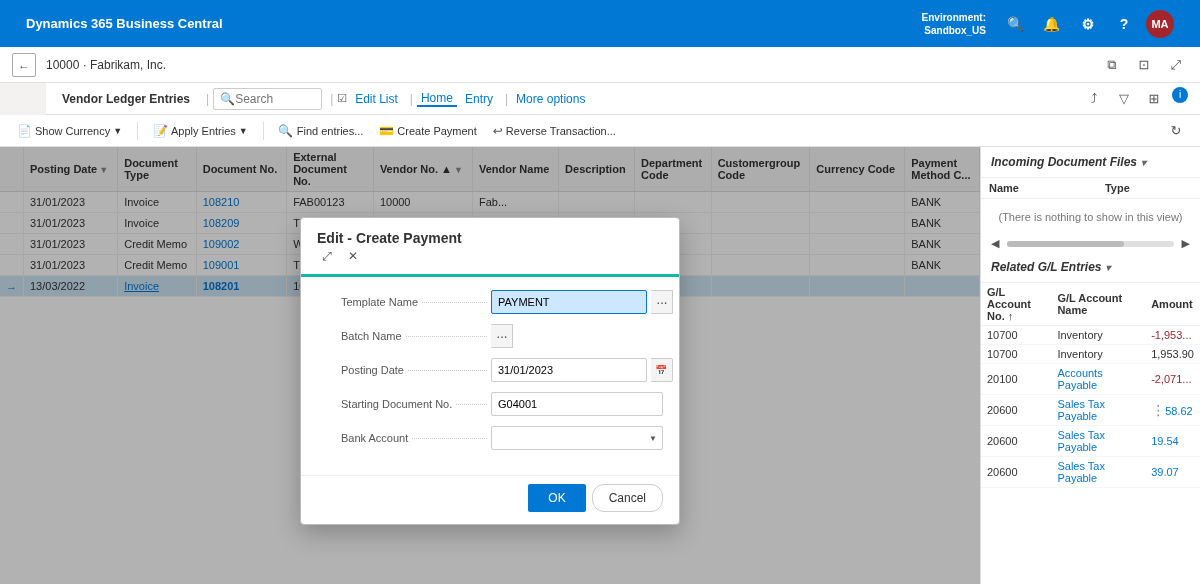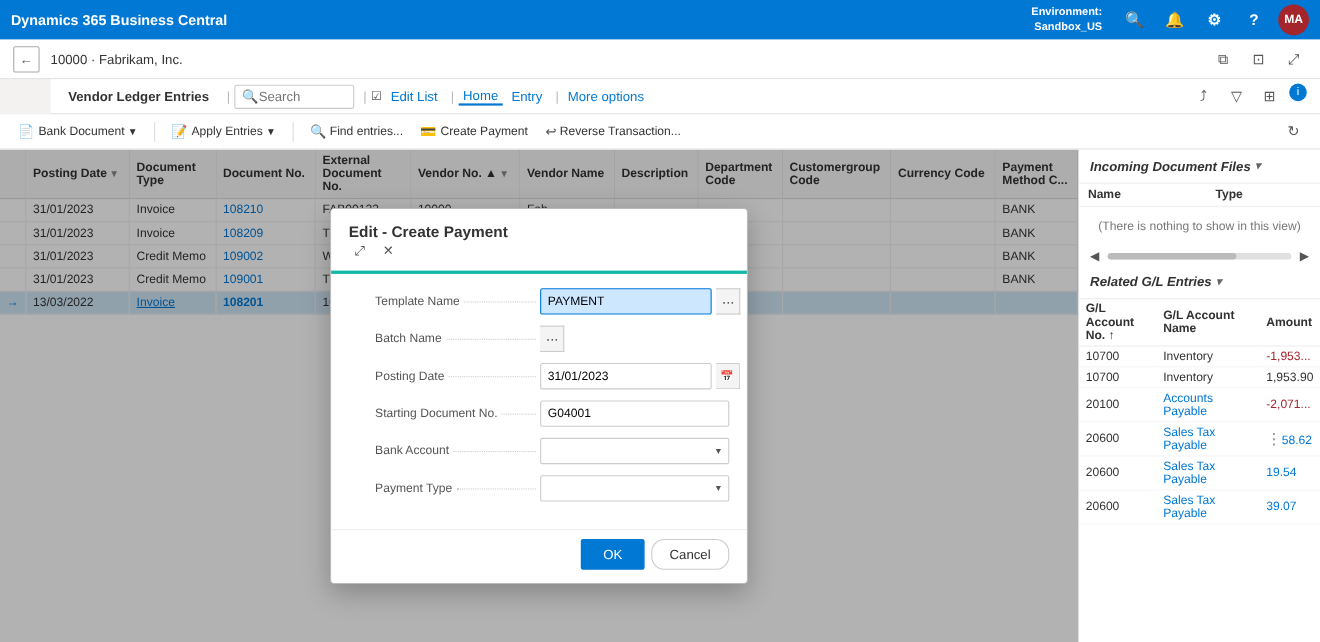--- a/index.html
+++ b/index.html
@@ -2,24 +2,24 @@
 <html><head>
   <meta charset="utf-8">
   <style>
     * { box-sizing: border-box; margin: 0; padding: 0; }
     body { font-family: 'Segoe UI', Arial, sans-serif; font-size: 12px; background: #f3f2f1; overflow: hidden; width: 1200px; height: 584px; }
 
     
     .top-nav {
       background: #1a1a2e;
       background: #0078d4;
-      height: 36px;
-      display: flex;
-      align-items: center;
-      padding: 0 10px;
+      height: 47px;
+      display: flex;
+      align-items: center;
+      padding: 0 26px;
       color: white;
       font-size: 13px;
       font-weight: 600;
     }
     .top-nav-title { flex: 1; }
     .top-nav-icons { display: flex; gap: 8px; align-items: center; font-size: 11px; }
     .top-nav-env { font-size: 10px; text-align: right; line-height: 1.3; margin-right: 8px; }
     .top-nav-icon-btn { width: 28px; height: 28px; display: flex; align-items: center; justify-content: center; cursor: pointer; border-radius: 2px; color: white; font-size: 14px; }
     .avatar { width: 28px; height: 28px; background: #a4262c; border-radius: 50%; display: flex; align-items: center; justify-content: center; font-size: 11px; font-weight: 700; color: white; }
 
@@ -373,21 +373,21 @@
     <div class="icon-btn-sm">⤴</div>
     <div class="icon-btn-sm">▽</div>
     <div class="icon-btn-sm">⊞</div>
     <div class="icon-btn-sm" style="background:#0078d4;color:white;border-radius:50%;width:16px;height:16px;font-size:10px;">i</div>
   </div>
 </div>
 
 <div class="action-bar">
   <div class="action-btn">
     <span class="icon">📄</span>
-    <span>Bank Document</span>
+    <span>Show Currency</span>
     <span style="font-size:9px;">▼</span>
   </div>
   <div class="action-separator"></div>
   <div class="action-btn">
     <span class="icon">📝</span>
     <span>Apply Entries</span>
     <span style="font-size:9px;">▼</span>
   </div>
   <div class="action-separator"></div>
   <div class="action-btn">
@@ -561,31 +561,20 @@
               <span>Bank Account</span>
               <span class="form-label-dots"></span>
             </div>
             <div class="form-select-wrap">
               <select class="form-select">
                 <option value=""></option>
               </select>
             </div>
           </div>
 
-          <div class="form-row">
-            <div class="form-label">
-              <span>Payment Type</span>
-              <span class="form-label-dots"></span>
-            </div>
-            <div class="form-select-wrap">
-              <select class="form-select">
-                <option value=""></option>
-              </select>
-            </div>
-          </div>
         </div>
         <div class="dialog-footer">
           <button class="btn-primary">OK</button>
           <button class="btn-secondary">Cancel</button>
         </div>
       </div>
     </div>
   </div>
 
   <div class="right-panel">

